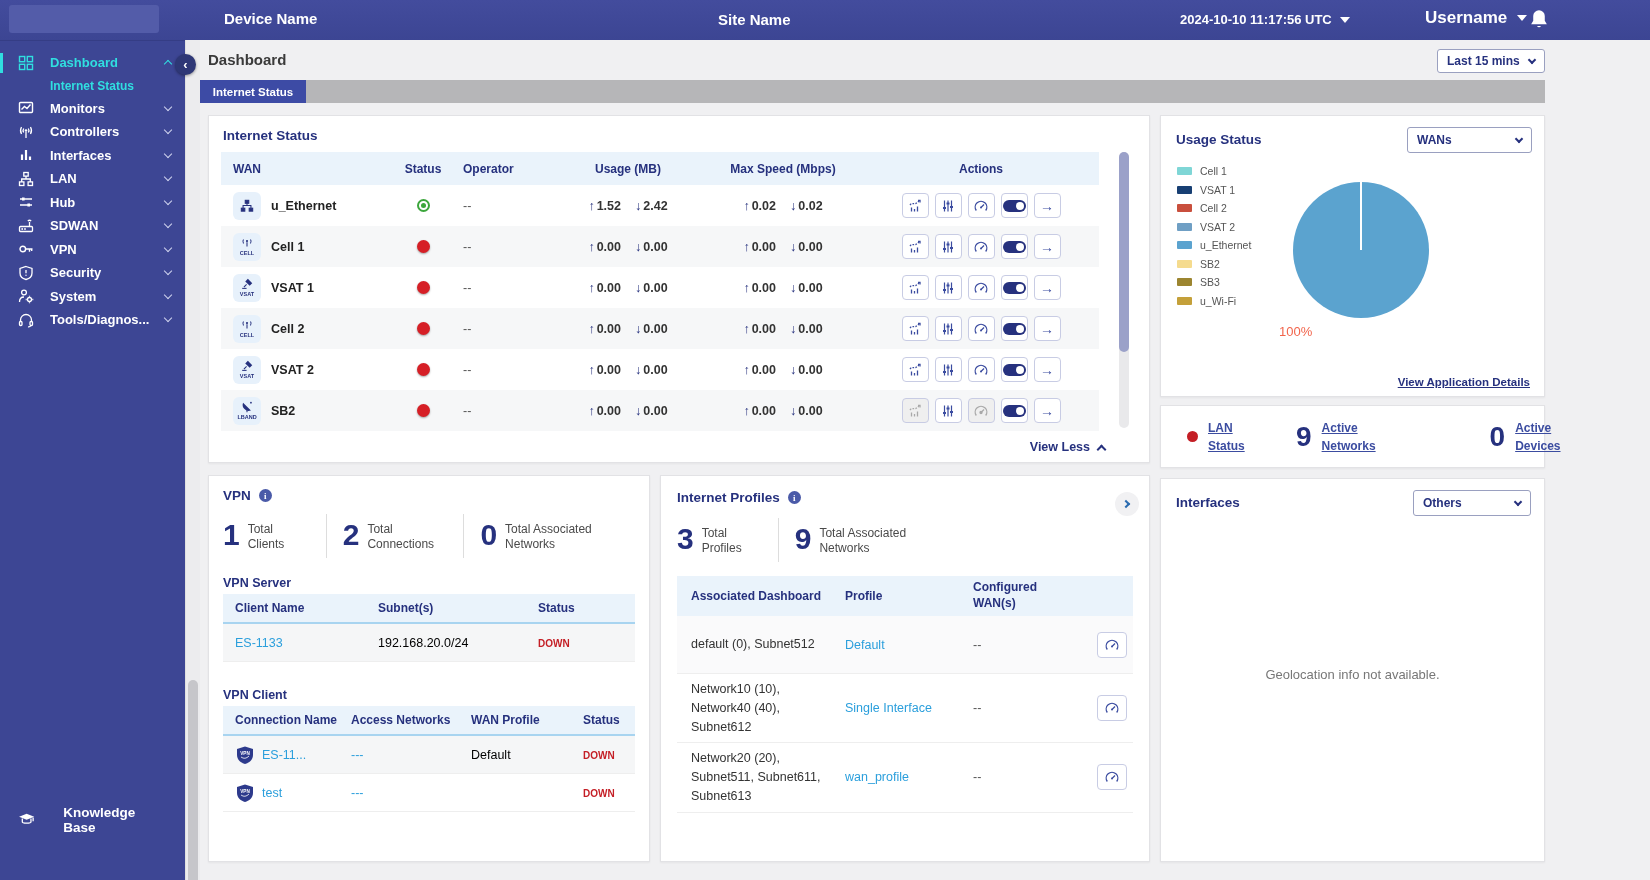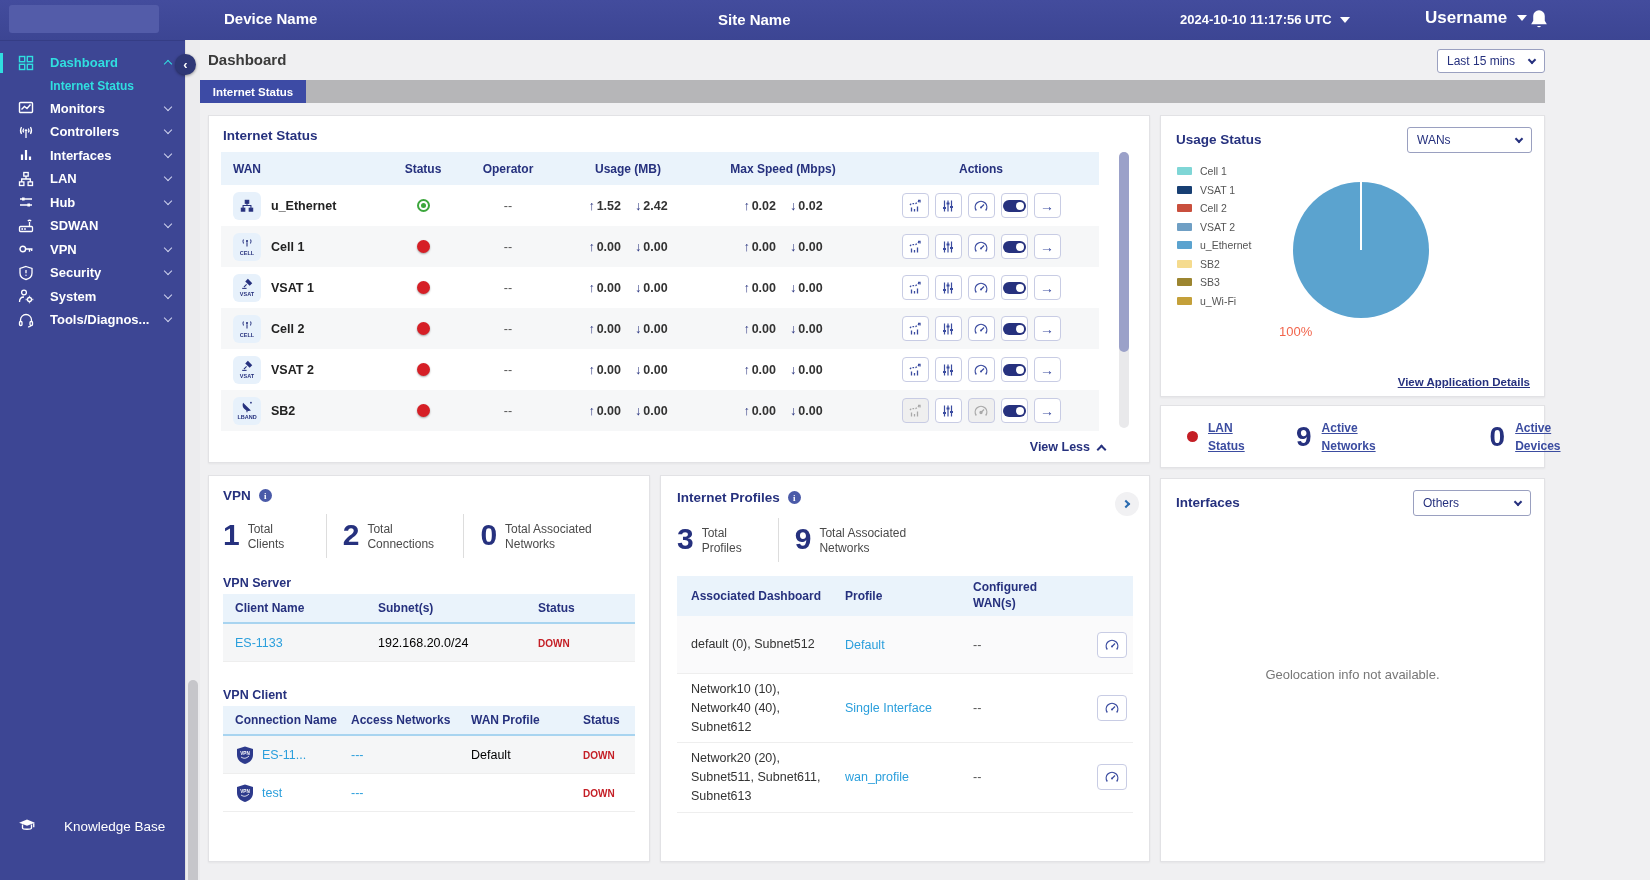--- a/index.html
+++ b/index.html
@@ -21,55 +21,55 @@
   .sidebar { position:absolute; left:0; top:40px; width:185px; height:840px; background:#3D4694; color:#fff; z-index:20; border-top:1px solid #353d85;}
   .nav { padding-top:10px; }
   .nav-item { position:relative; display:flex; align-items:center; height:23.5px; padding:0 14px 0 18px; cursor:pointer; font-size:13px; font-weight:bold; color:#fff; }
   .nav-item .nav-icon { width:16px; height:16px; margin-right:16px; flex:none; }
   .nav-item .nav-label { flex:1; white-space:nowrap; overflow:hidden; }
   .nav-item .chev { width:6px; height:6px; border-right:1.8px solid #cfd3ee; border-bottom:1.8px solid #cfd3ee; transform:rotate(45deg); margin-top:-3px; }
   .nav-item.active { color:#30DEE0; }
   .nav-item.active::before { content:""; position:absolute; left:0; top:2px; bottom:2px; width:3px; background:#30DEE0; }
   .nav-item.active .chev { transform:rotate(-135deg); margin-top:3px; border-color:#30DEE0; }
   .nav-sub { height:22px; display:flex; align-items:center; padding-left:50px; font-size:12px; font-weight:bold; color:#30DEE0; cursor:pointer; }
-  .kb { position:absolute; left:0; bottom:45px; width:100%; display:flex; align-items:center; padding:0 18px; gap:28px; font-size:13.5px; font-weight:normal; cursor:pointer; }
+  .kb { position:absolute; left:0; bottom:45px; width:100%; display:flex; align-items:center; padding:0 18px; gap:28px; font-size:13.5px; font-weight:bold; cursor:pointer; }
   .kb svg { width:18px; height:18px; }
 
   
   .vscroll { position:absolute; left:185px; top:40px; width:15px; height:840px; background:#ECECEE; z-index:10; border-left:1px solid #e0e0e0;}
   .vscroll .thumb { position:absolute; left:2px; width:10px; border-radius:5px; background:#C6C6CA; top:640px; height:225px; }
   .collapse-btn { position:absolute; left:175px; top:54px; width:21px; height:21px; border-radius:50%; background:#2E3776; color:#fff;
     display:flex; align-items:center; justify-content:center; font-size:13px; font-weight:bold; z-index:40; box-shadow:0 1px 3px rgba(0,0,0,.4); cursor:pointer; }
 
   
   .content { position:absolute; left:200px; top:40px; width:1450px; height:840px; background:#F0F0F2; }
   .page-header { position:absolute; left:0; top:0; width:1345px; height:40px; background:#F0F0F2; }
   .page-title { position:absolute; left:8px; top:11px; font-size:15px; font-weight:bold; color:#3A3A3A; }
   .select { background:#fff; border:1px solid #9aa0c0; border-radius:3px; display:flex; align-items:center; justify-content:space-between;
-    padding:0 9px; font-size:12px; font-weight:normal; color:#26317E; cursor:pointer; }
+    padding:0 9px; font-size:12px; font-weight:bold; color:#26317E; cursor:pointer; }
   .select .chev { width:6px; height:6px; border-right:2px solid #26317E; border-bottom:2px solid #26317E; transform:rotate(45deg); margin-top:-3px; }
   .time-select { position:absolute; left:1237px; top:9px; width:108px; height:24px; }
 
   .tabbar { position:absolute; left:0; top:40px; width:1345px; height:23px; background:#B6B6B8; }
   .tab-active { position:absolute; left:0; top:0; width:106px; height:23px; background:#3D4BA5; color:#fff; font-size:11.5px; font-weight:bold;
     display:flex; align-items:center; justify-content:center; cursor:pointer; }
 
   .panel { position:absolute; background:#fff; border:1px solid #E2E2E5; box-shadow:0 1px 2px rgba(0,0,0,.05); }
   .panel-title { font-size:13.5px; font-weight:bold; color:#26317E; }
 
   
   .p-istatus { left:8px; top:75px; width:942px; height:348px; }
   .p-istatus .panel-title { position:absolute; left:14px; top:12px; }
   .is-table { position:absolute; left:12px; top:36px; right:50px; }
   .is-head { display:flex; align-items:center; height:33px; background:#EAF3FB; font-size:12px; font-weight:bold; color:#26317E; }
   .is-row { display:flex; align-items:center; height:41px; font-size:12.5px; color:#333; }
   .is-row:nth-child(odd){ background:#F6F7F8; }
   .c-wan { width:162px; display:flex; align-items:center; gap:10px; padding-left:12px; }
   .c-status { width:80px; text-align:center; display:flex; justify-content:center; }
-  .c-oper { width:90px; text-align:center; color:#555; }
+  .c-oper { width:90px; text-align:left; color:#555; }
   .c-usage { width:150px; display:flex; justify-content:center; gap:14px; }
   .c-speed { width:160px; display:flex; justify-content:center; gap:14px; }
   .c-actions { flex:1; display:flex; justify-content:center; gap:6px; }
   .is-head .c-wan{ padding-left:12px; } .is-head .c-oper{ color:#26317E; }
   .updown { white-space:nowrap; font-weight:bold; color:#333; }
   .updown .arr { color:#26317E; font-weight:bold; margin-right:2px; }
   .wan-ic { width:28px; height:28px; border-radius:6px; background:#E7F1FB; display:flex; flex-direction:column; align-items:center; justify-content:center; }
   .wan-ic svg { width:14px; height:14px; }
   .wan-ic .cap { font-size:5.5px; font-weight:bold; color:#26317E; line-height:1; margin-top:1px; }
   .wan-name { font-weight:bold; color:#222; }

